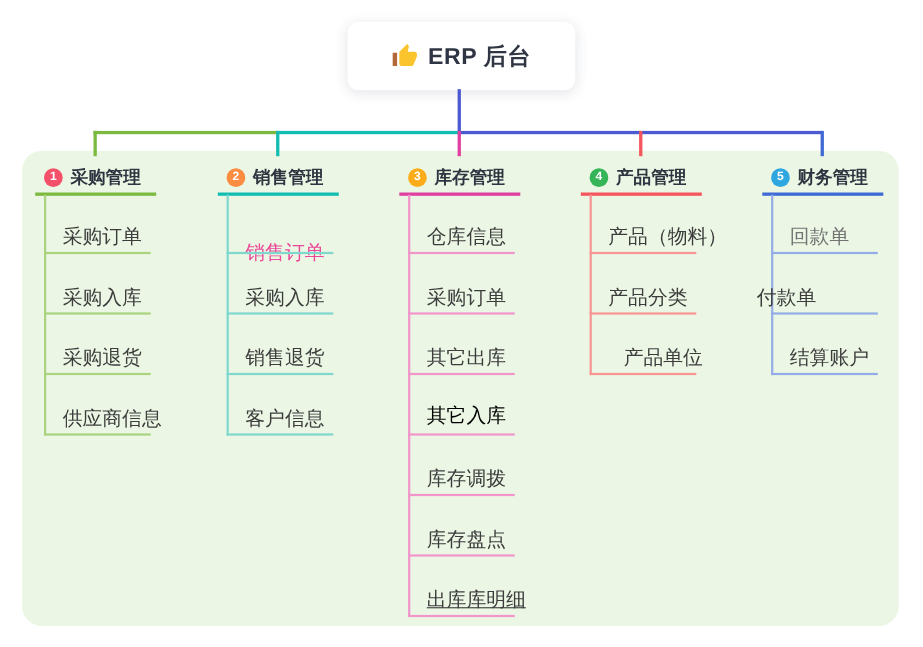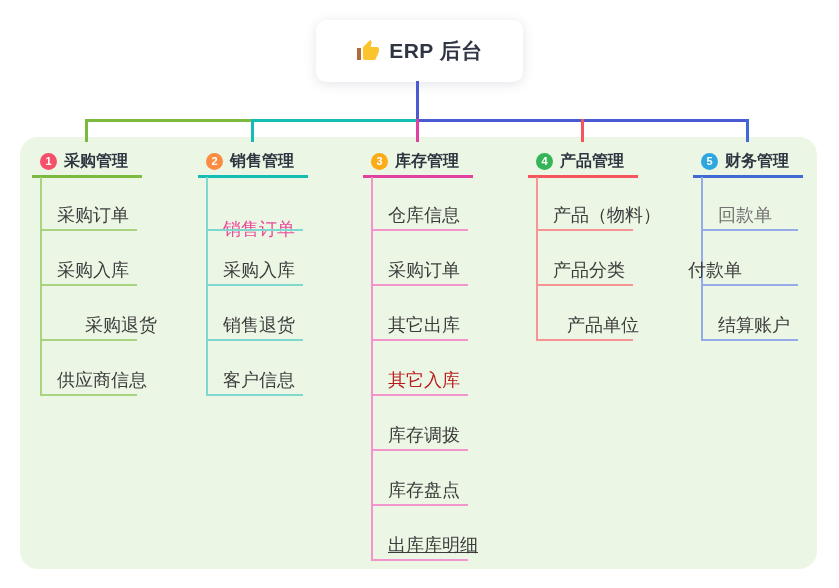--- a/index.html
+++ b/index.html
@@ -50,21 +50,21 @@
     <div class="branch-title" style="left: 40px; top: 148px;">
       <span class="badge" style="background: rgb(244, 80, 106);">1</span>
       <span class="branch-label" style="color: rgb(46, 52, 64);">采购管理</span>
     </div>
     <div class="line" style="left: 32px; top: 175px; width: 110px; height: 3px; background: rgb(124, 185, 63);"></div>
     <div class="line" style="left: 40px; top: 177px; width: 2px; height: 219px; background: rgb(169, 211, 126);"></div>
     <div class="child-label" style="left: 57px; top: 206px; color: rgb(60, 60, 60);">采购订单</div>
     <div class="line" style="left: 40px; top: 229px; width: 97px; height: 2px; background: rgb(169, 211, 126);"></div>
     <div class="child-label" style="left: 57px; top: 261px; color: rgb(60, 60, 60); text-align: right;">采购入库</div>
     <div class="line" style="left: 40px; top: 284px; width: 97px; height: 2px; background: rgb(169, 211, 126);"></div>
-    <div class="child-label" style="left: 57px; top: 316px; color: rgb(60, 60, 60); margin-left: 28px;">采购退货</div>
+    <div class="child-label" style="left: 57px; top: 316px; color: rgb(60, 60, 60);">采购退货</div>
     <div class="line" style="left: 40px; top: 339px; width: 97px; height: 2px; background: rgb(169, 211, 126);"></div>
     <div class="child-label" style="left: 57px; top: 371px; color: rgb(60, 60, 60);">供应商信息</div>
     <div class="line" style="left: 40px; top: 394px; width: 97px; height: 2px; background: rgb(169, 211, 126);"></div>
     <div class="line" style="left: 251px; top: 119px; width: 3px; height: 23px; background: rgb(20, 189, 178);"></div>
     <div class="branch-title" style="left: 206px; top: 148px;">
       <span class="badge" style="background: rgb(251, 140, 66);">2</span>
       <span class="branch-label" style="color: rgb(46, 52, 64);">销售管理</span>
     </div>
     <div class="line" style="left: 198px; top: 175px; width: 110px; height: 3px; background: rgb(20, 189, 178);"></div>
     <div class="line" style="left: 206px; top: 177px; width: 2px; height: 219px; background: rgb(126, 216, 205);"></div>
@@ -82,21 +82,21 @@
       <span class="branch-label" style="color: rgb(46, 52, 64);">库存管理</span>
     </div>
     <div class="line" style="left: 363px; top: 175px; width: 110px; height: 3px; background: rgb(224, 64, 159);"></div>
     <div class="line" style="left: 371px; top: 177px; width: 2px; height: 384px; background: rgb(241, 149, 202);"></div>
     <div class="child-label" style="left: 388px; top: 206px; color: rgb(60, 60, 60);">仓库信息</div>
     <div class="line" style="left: 371px; top: 229px; width: 97px; height: 2px; background: rgb(241, 149, 202);"></div>
     <div class="child-label" style="left: 388px; top: 261px; color: rgb(60, 60, 60);">采购订单</div>
     <div class="line" style="left: 371px; top: 284px; width: 97px; height: 2px; background: rgb(241, 149, 202);"></div>
     <div class="child-label" style="left: 388px; top: 316px; color: rgb(60, 60, 60);">其它出库</div>
     <div class="line" style="left: 371px; top: 339px; width: 97px; height: 2px; background: rgb(241, 149, 202);"></div>
-    <div class="child-label" style="left: 388px; top: 371px; color: #b91c1c;">其它入库</div>
+    <div class="child-label" style="left: 388px; top: 371px; color: #000000; font-family: Liberation Mono, monospace;">其它入库</div>
     <div class="line" style="left: 371px; top: 394px; width: 97px; height: 2px; background: rgb(241, 149, 202);"></div>
     <div class="child-label" style="left: 388px; top: 426px; color: rgb(60, 60, 60);">库存调拨</div>
     <div class="line" style="left: 371px; top: 449px; width: 97px; height: 2px; background: rgb(241, 149, 202);"></div>
     <div class="child-label" style="left: 388px; top: 481px; color: rgb(60, 60, 60);">库存盘点</div>
     <div class="line" style="left: 371px; top: 504px; width: 97px; height: 2px; background: rgb(241, 149, 202);"></div>
     <div class="child-label" style="left: 388px; top: 536px; color: rgb(60, 60, 60); text-decoration: underline;">出库库明细</div>
     <div class="line" style="left: 371px; top: 559px; width: 97px; height: 2px; background: rgb(241, 149, 202);"></div>
     <div class="line" style="left: 581px; top: 119px; width: 3px; height: 23px; background: rgb(245, 85, 93);"></div>
     <div class="branch-title" style="left: 536px; top: 148px;">
       <span class="badge" style="background: rgb(53, 181, 88);">4</span>

